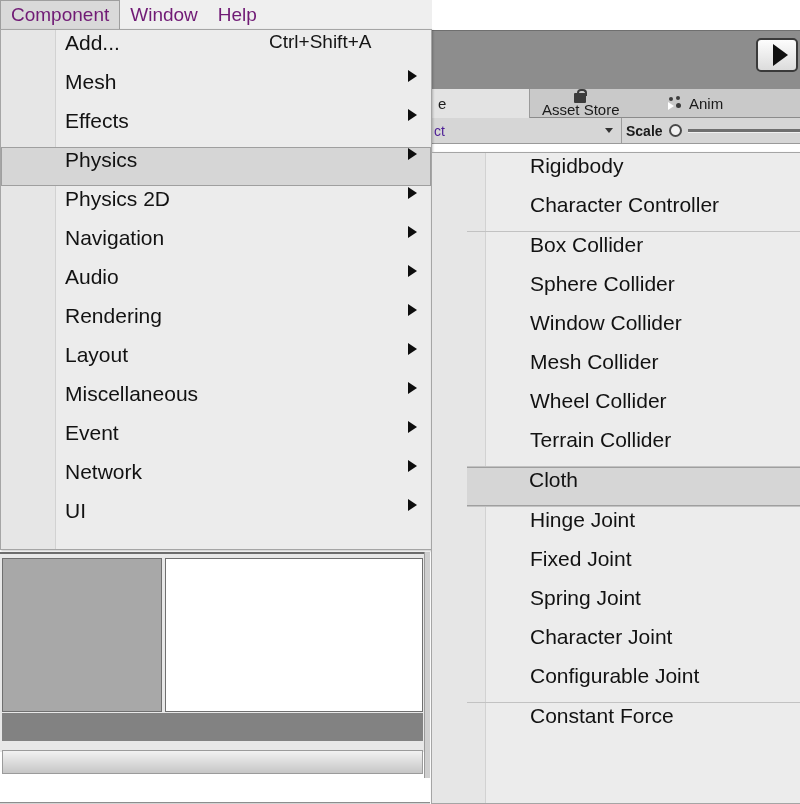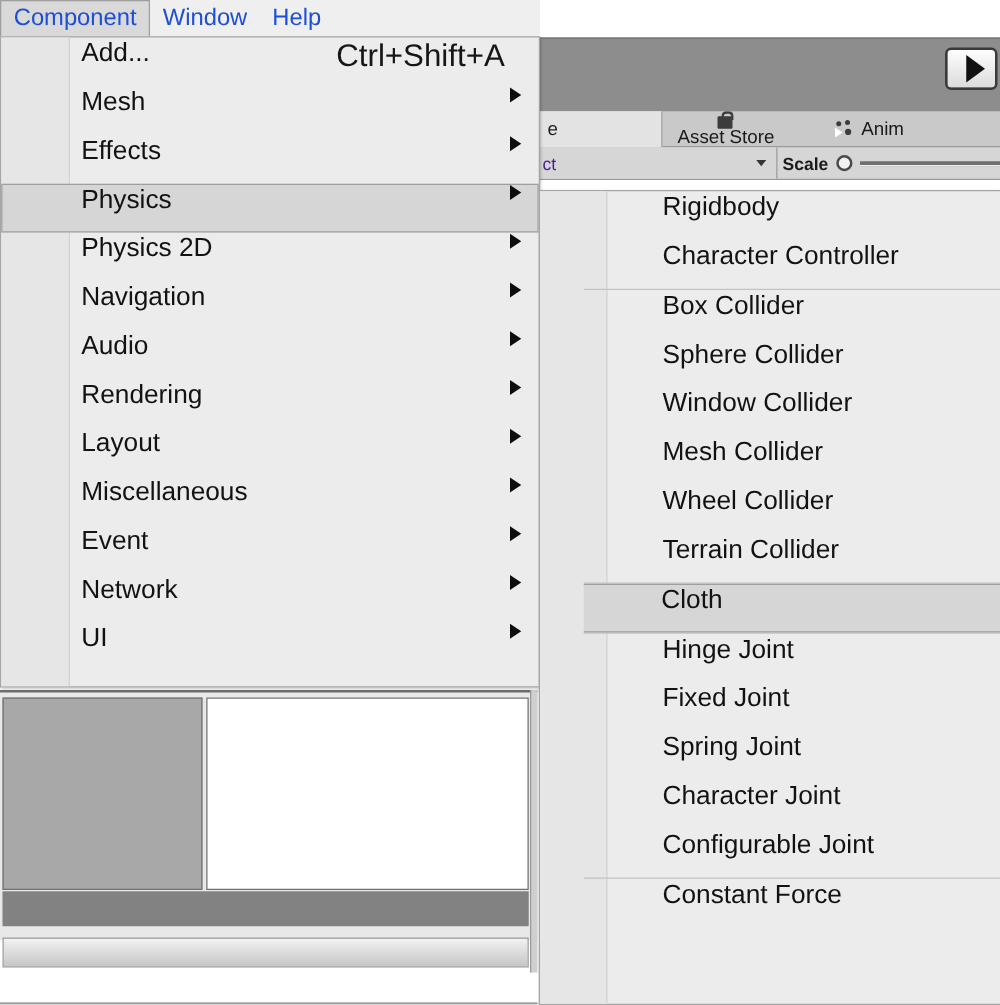--- a/index.html
+++ b/index.html
@@ -263,21 +263,21 @@
     box-sizing: border-box;
     display: flex;
     align-items: stretch;
     z-index: 40;
   }
   .menubar-item {
     display: flex;
     align-items: center;
     padding: 12px 10px;
     font-size: 19px;
-    color: #1d4ed8;
+    color: #701a75;
     white-space: nowrap;
   }
   .menubar-item.open {
     background: #d9d9d9;
     border-left: 1px solid #9e9e9e;
     border-right: 1px solid #9e9e9e;
     border-top: 1px solid #9e9e9e;
   }
 
   
@@ -312,21 +312,21 @@
     background: #d6d6d6;
     border: 1px solid #9f9f9f;
   }
   .menu-label {
     font-size: 21px;
     color: #121212;
     white-space: nowrap;
   }
   .menu-shortcut {
     position: absolute;
-    font-size: 25px;
+    font-size: 19px;
     color: #161616;
     white-space: nowrap;
   }
   .submenu-arrow {
     position: absolute;
     width: 0; height: 0;
     border-left: 9px solid #0d0d0d;
     border-top: 6px solid transparent;
     border-bottom: 6px solid transparent;
   }

